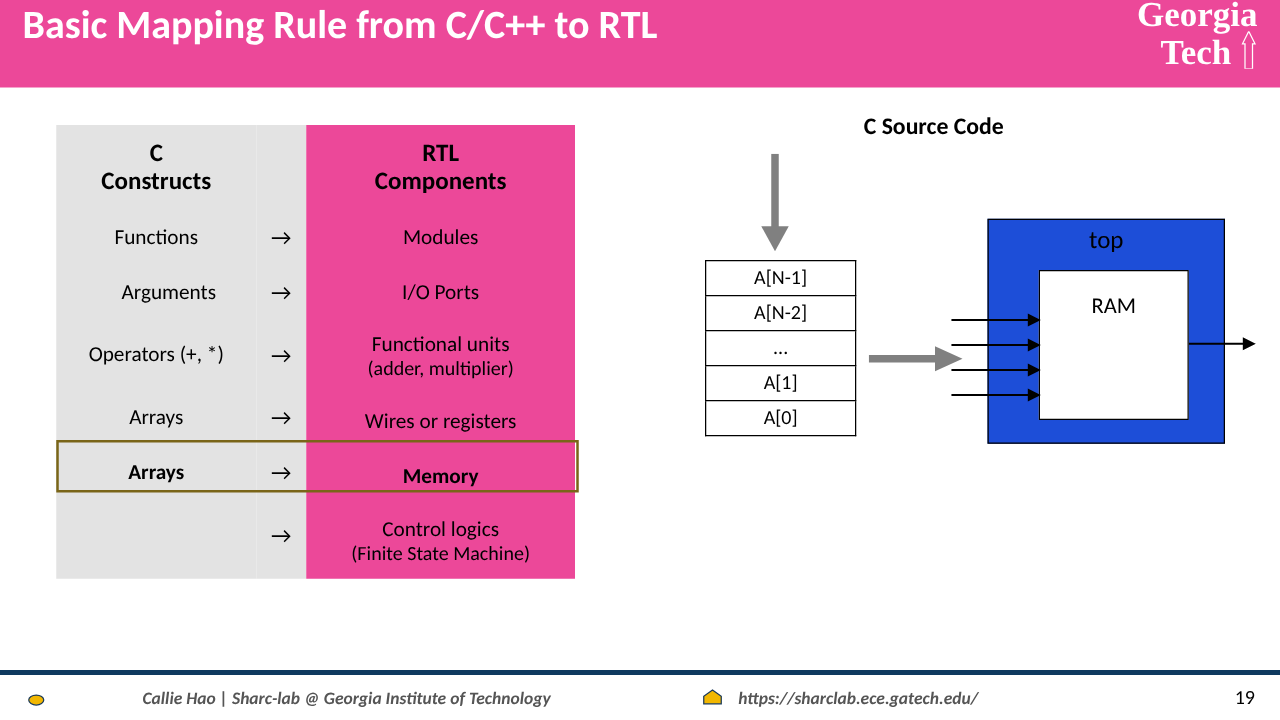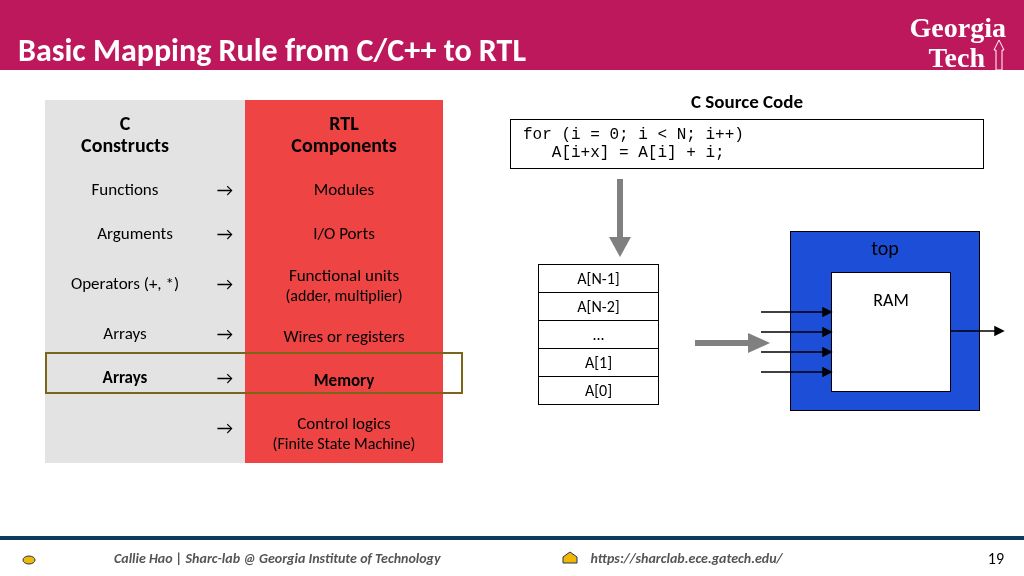--- a/index.html
+++ b/index.html
@@ -5,25 +5,25 @@
 * { margin: 0; padding: 0; box-sizing: border-box; }
 body {
   width: 1024px;
   height: 576px;
   font-family: 'Segoe UI', Calibri, Arial, sans-serif;
   background: #fff;
   position: relative;
   overflow: hidden;
 }
 .header {
-  background: #be185d;
+  background: #ec4899;
   color: #fff;
   height: 70px;
   display: flex;
-  align-items: flex-end;
+  align-items: flex-start;
   justify-content: space-between;
   padding: 0 18px;
 }
 .title {
   font-size: 32px;
   font-weight: bold;
 }
 .gt-logo {
   font-family: Georgia, serif;
   font-weight: bold;
@@ -56,22 +56,22 @@
 }
 .col-c {
   background: #e3e3e3;
   width: 160px;
 }
 .col-arrow {
   background: #e3e3e3;
   width: 40px;
 }
 .col-rtl {
-  background: #ef4444;
-  width: 198px;
+  background: #ec4899;
+  width: 215px;
 }
 .col-head {
   font-weight: bold;
   font-size: 20px;
   padding: 12px 6px;
   line-height: 1.1;
 }
 .row {
   font-size: 17px;
   padding: 10px 6px;
@@ -125,21 +125,21 @@
   height: 330px;
   margin-top: 10px;
 }
 .arrow-down {
   position: absolute;
   left: 105px;
   top: 0;
 }
 .array-stack {
   position: absolute;
-  left: 38px;
+  left: 64px;
   top: 85px;
   border-collapse: collapse;
   border-radius: 22px;
 }
 .array-stack td {
   border: 1px solid #000;
   width: 120px;
   text-align: center;
   font-size: 16px;
   padding: 4px 0;
@@ -267,22 +267,20 @@
               <span class="sub">(Finite State Machine)</span>
             </div>
           </div>
       </div>
     </div>
     <div class="highlight-box"></div>
   </div>
 
   <div class="right">
     <div class="src-title">C Source Code</div>
-    <div class="code-box">for (i = 0; i &lt; N; i++)
-   A[i+x] = A[i] + i;</div>
     <div class="diagram">
       <svg class="arrow-down" width="30" height="80">
         <line x1="15" y1="0" x2="15" y2="60" stroke="#808080" stroke-width="6"></line>
         <polygon points="15,78 4,58 26,58" fill="#808080"></polygon>
       </svg>
       <table class="array-stack">
           <tbody id="stack-body">
             <tr>
               <td>A[N-1]</td>
             </tr>

